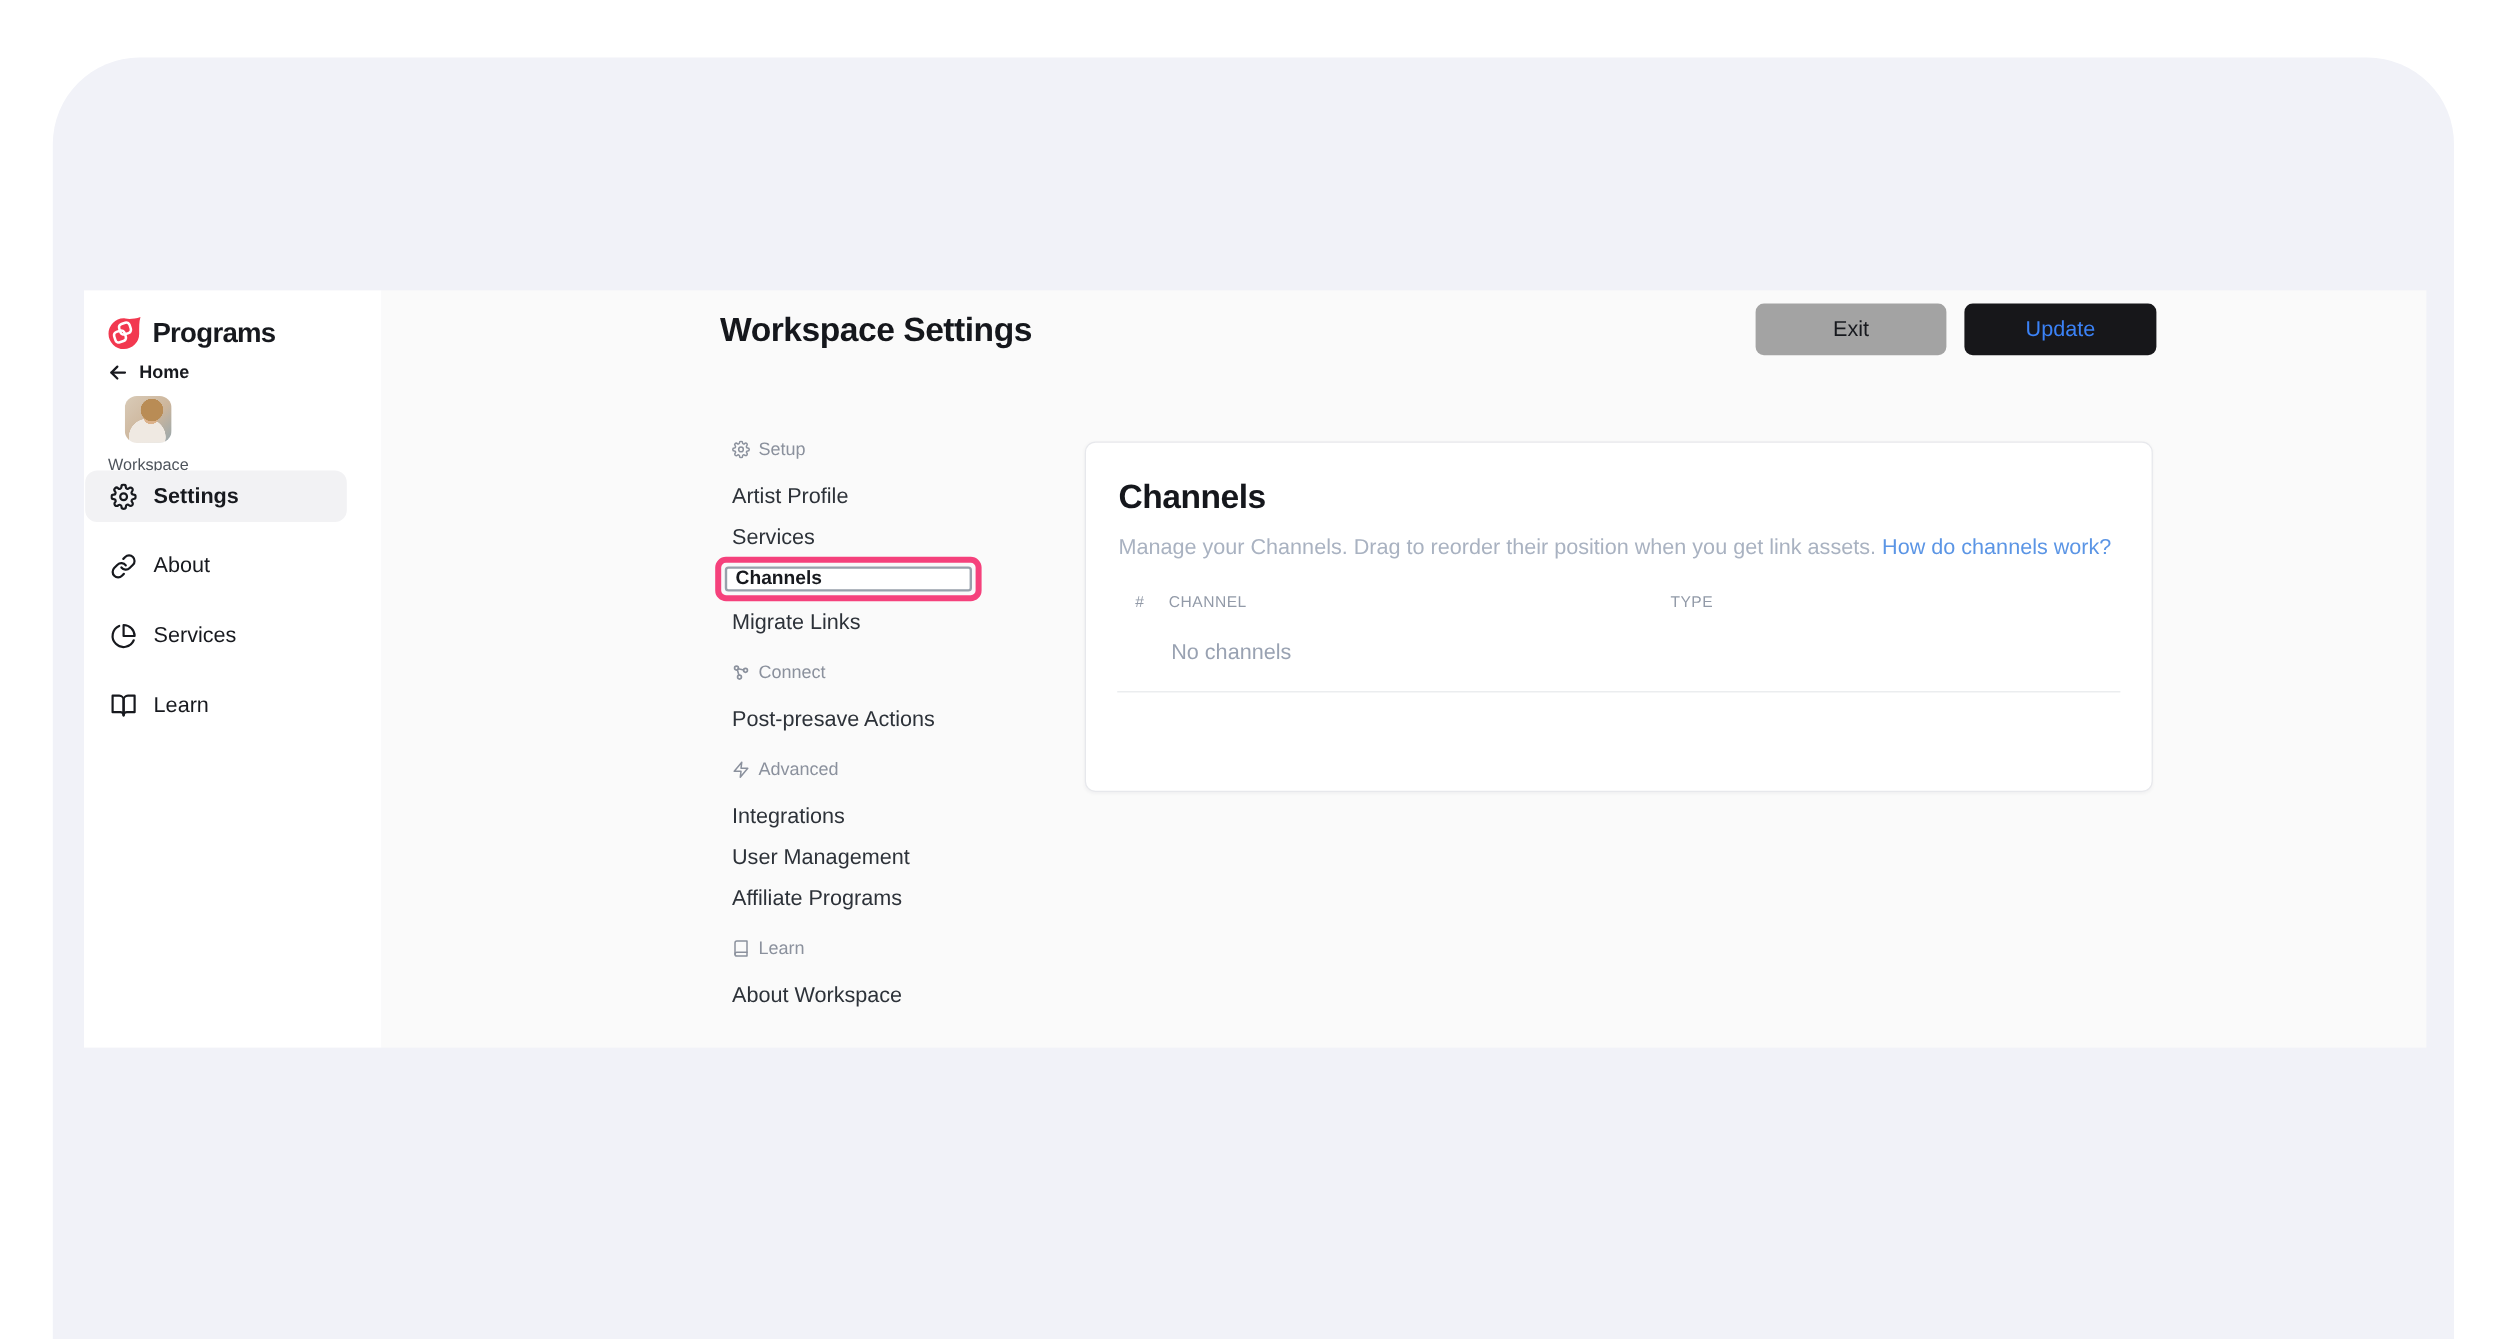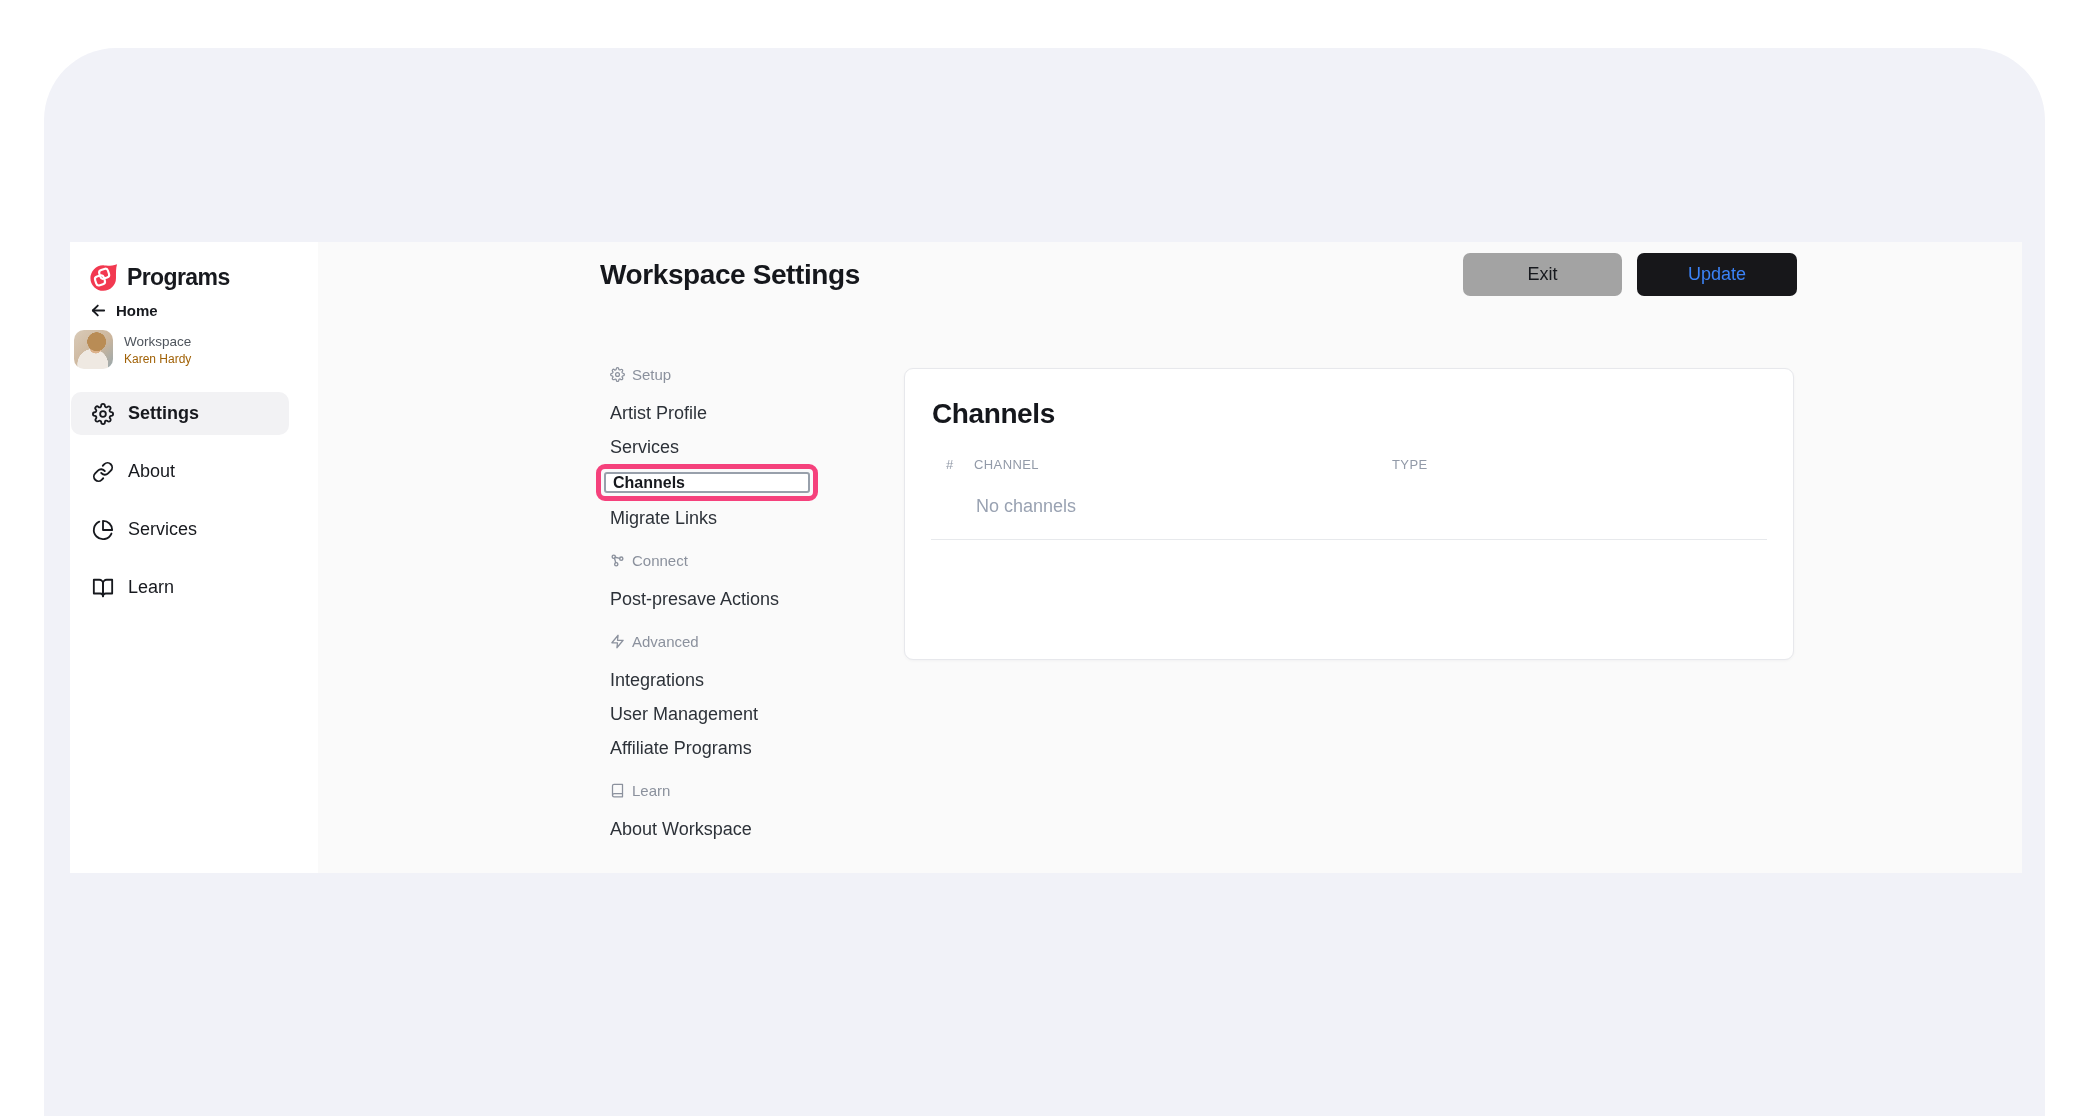--- a/index.html
+++ b/index.html
@@ -8,21 +8,21 @@
             background:#f1f2f8; border-radius:72px 72px 0 0; }
   .app { position:absolute; left:26px; top:194px; width:1952px; height:631px; display:flex; }
 
   
   .sidebar { width:248px; background:#ffffff; position:relative; flex:none; }
   .brand-row { position:absolute; left:18px; top:20px; display:flex; align-items:center; gap:8px; }
   .logo-mark { width:31px; height:31px; flex:none; }
   .brand-name { font-size:23px; font-weight:700; color:#17191e; letter-spacing:-0.6px; }
   .home-row { position:absolute; left:20px; top:60px; display:flex; align-items:center; gap:9px;
               font-size:15px; font-weight:700; color:#17191e; cursor:pointer; }
-  .ws-row { position:absolute; left:4px; top:88px; display:flex; align-items:center; gap:11px; }
+  .ws-row { position:absolute; left:20px; top:88px; display:flex; align-items:center; gap:11px;flex-direction:column; }
   .avatar { width:39px; height:39px; border-radius:10px; flex:none;
             background:
               radial-gradient(circle at 58% 30%, #b98c55 0 26%, rgba(0,0,0,0) 27%),
               radial-gradient(circle at 56% 44%, #dcb28b 0 20%, rgba(0,0,0,0) 21%),
               radial-gradient(circle at 48% 88%, #efe9e2 0 38%, rgba(0,0,0,0) 39%),
               linear-gradient(135deg,#d9cbb8 0%,#cdb69c 55%,#97a7ad 100%); }
   .ws-label { font-size:13.5px; color:#4e545c; margin-bottom:3px; }
   .ws-name { font-size:12px; font-weight:400; color:#a16207; }
   .menu { position:absolute; left:1px; top:150px; width:218px; }
   .menu-item { height:43px; display:flex; align-items:center; gap:14px; padding-left:21px;
@@ -217,20 +217,24 @@
                 </svg>
             </span>
             <span>Learn</span>
           </div>
           <div class="nav-item">About Workspace</div>
         </div>
       </nav>
 
       <section class="card">
         <h2 class="card-title">Channels</h2>
+        <p class="card-desc">
+          <span>Manage your Channels. Drag to reorder their position when you get link assets.</span>
+          <a>How do channels work?</a>
+        </p>
         <div class="table-head">
           <span class="th-num">#</span>
           <span class="th-channel">CHANNEL</span>
           <span class="th-type">TYPE</span>
         </div>
         <div class="empty-row">No channels</div>
         <hr class="divider">
       </section>
 
     </main>

